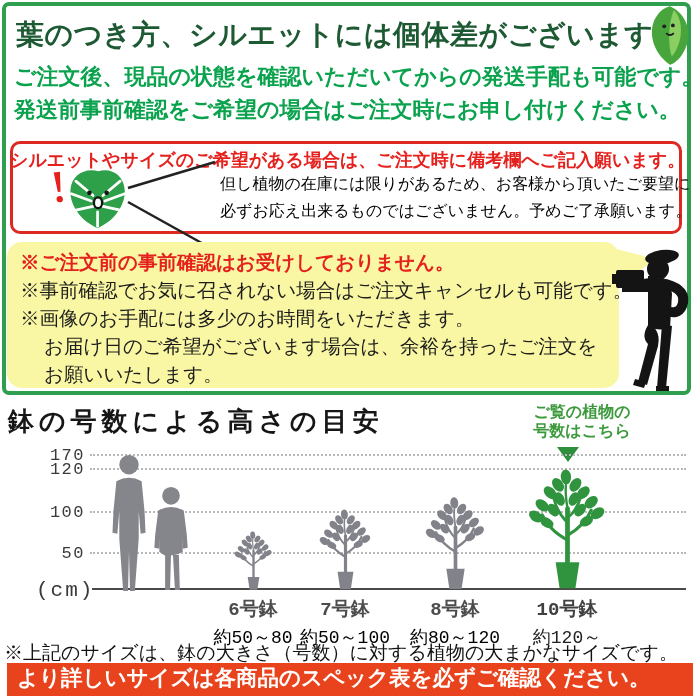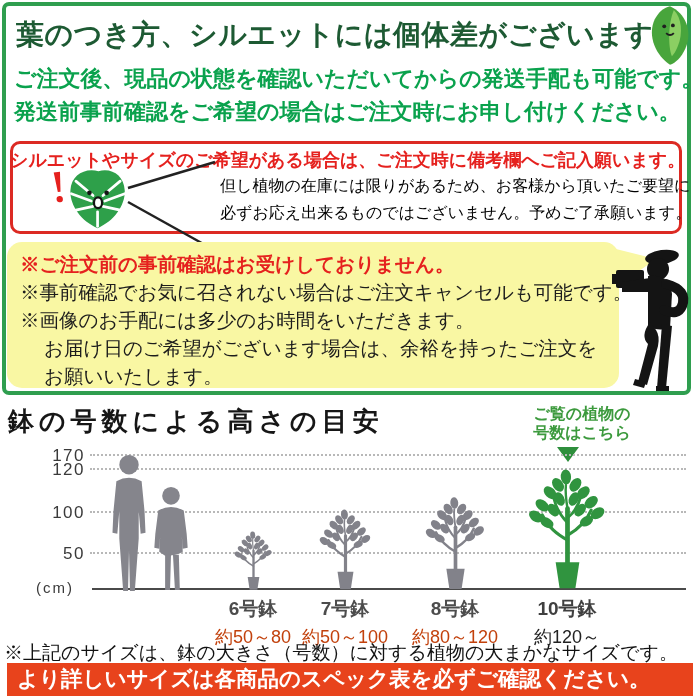--- a/index.html
+++ b/index.html
@@ -1,17 +1,17 @@
 <!DOCTYPE html>
 <html><head>
 <meta charset="utf-8">
 <style>
   html,body{margin:0;padding:0;background:#fff;}
   .page{position:relative;width:700px;height:700px;background:#fff;overflow:hidden;
-        font-family:Liberation Sans, sans-serif;}
+        font-family:Liberation Mono, monospace;}
   .abs{position:absolute;}
   .nowrap{white-space:nowrap;}
 
   
   .frame{left:2px;top:2px;width:689px;height:393px;border:4px solid #2f9e4f;border-radius:7px;box-sizing:border-box;background:#fff;}
   .main-title{left:16px;top:16px;font-size:28px;font-weight:bold;color:#1d5a33;letter-spacing:0.5px;}
   .leaf-char{left:645px;top:4px;z-index:6;}
   .lead{left:14px;top:62px;font-size:22px;font-weight:bold;color:#0aa24d;line-height:33px;}
 
   
@@ -28,30 +28,30 @@
   .caution-box .warn{color:#e5211e;font-weight:bold;}
   .caution-box .indent{padding-left:24px;}
   .photographer{left:612px;top:246px;z-index:4;}
 
   
   .chart-title{left:8px;top:404px;font-size:26px;font-weight:600;letter-spacing:5px;color:#161616;}
   .callout{left:518px;top:404px;width:128px;text-align:center;font-size:16px;font-weight:bold;color:#3c9a3d;line-height:19px;}
   .tri-down{left:557px;top:447px;width:0;height:0;border-left:11px solid transparent;border-right:11px solid transparent;border-top:15px solid #2e8f3c;}
   .ytick{left:30px;width:55px;text-align:right;font-size:17px;color:#3a3a3a;letter-spacing:1.5px;}
   .t170{top:446px;} .t150{top:460px;} .t100{top:503px;} .t50{top:544px;}
-  .unit{left:36px;top:579px;font-size:15px;color:#3a3a3a;letter-spacing:2px;}
+  .unit{left:36px;top:579px;font-size:21px;color:#3a3a3a;letter-spacing:2px;}
   .dotline{left:90px;width:596px;height:0;border-top:2px dotted #b8b8b8;}
   .d170{top:454px;} .d150{top:468px;} .d100{top:511px;} .d50{top:552px;}
   .baseline{left:92px;top:588px;width:594px;height:2px;background:#4a4a4a;}
   .gray-fig{color:#85858c;}
   .tree{color:#82828a;}
   .tree.green{color:#30943f;}
   .pot-label{text-align:center;}
   .pot-name{font-size:19px;font-weight:bold;color:#4c4c4c;white-space:nowrap;}
-  .pot-range{font-size:18px;color:#c2410c;margin-top:3px;white-space:nowrap;}
+  .pot-range{font-size:18px;color:#000000;margin-top:3px;white-space:nowrap;}
   .pot-label.hl .pot-name{color:#404040;}
   .pot-label.hl .pot-range{color:#222;}
   .pl6{left:203px;top:596px;width:100px;} .pl7{left:295px;top:596px;width:100px;}
   .pl8{left:405px;top:596px;width:100px;} .pl10{left:512px;top:596px;width:110px;}
 
   
   .foot-note{left:4px;top:640px;font-size:19px;color:#111;}
   .banner{left:7px;top:663px;width:686px;height:33px;background:#e8431c;color:#fff;font-size:21.5px;font-weight:bold;line-height:33px;padding-left:10px;box-sizing:border-box;}
 </style>
 </head>

